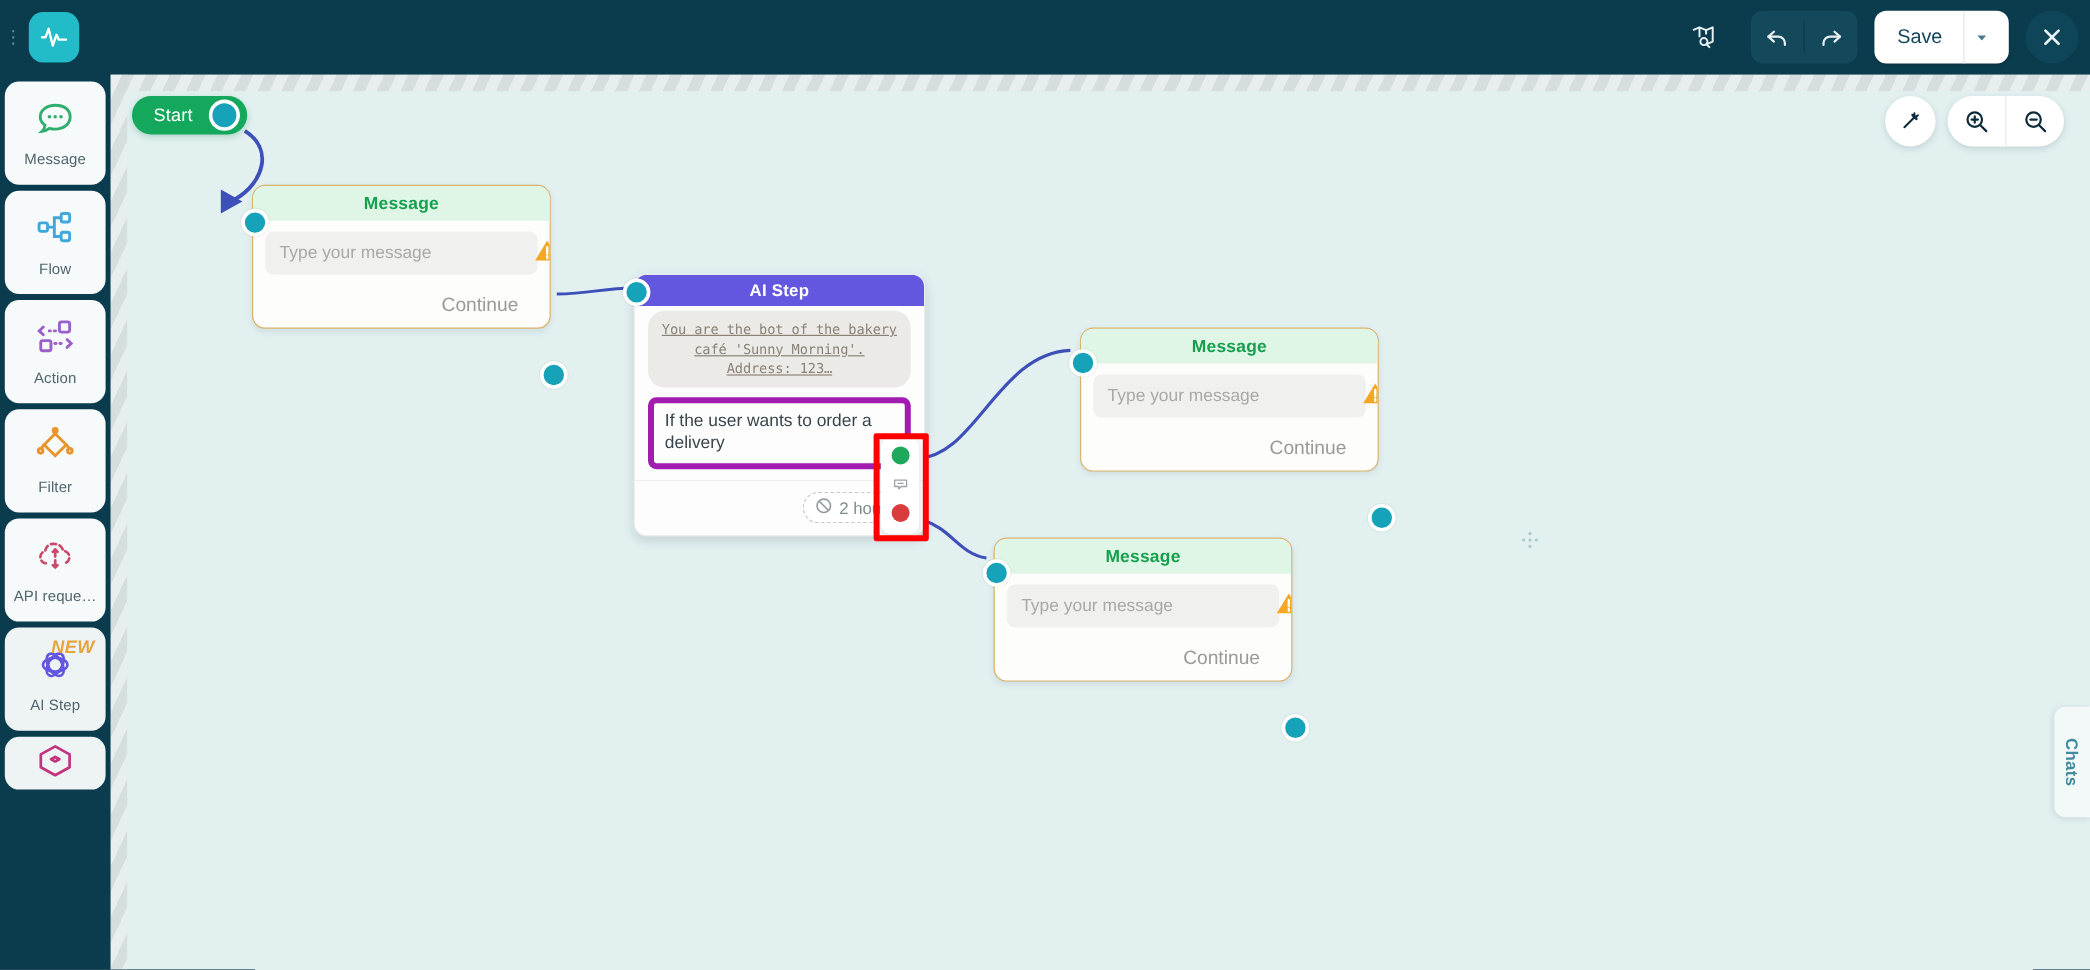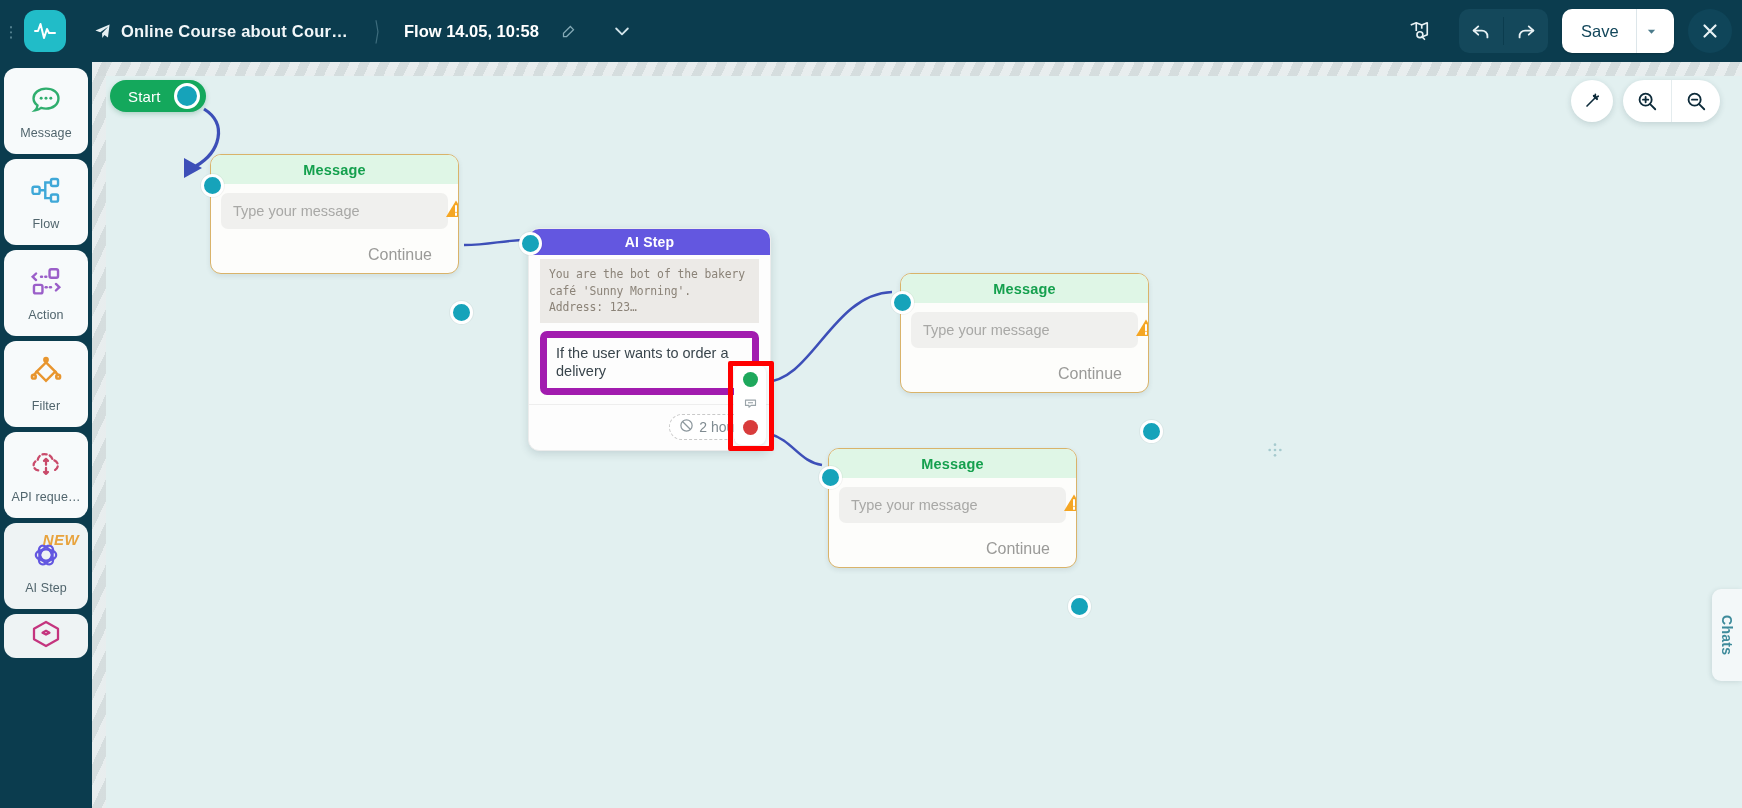--- a/index.html
+++ b/index.html
@@ -165,27 +165,27 @@
   .ai-head {
     height: 26px; background: #6357e0;
     display: flex; align-items: center; justify-content: center;
     color: #ffffff; font-size: 14px; font-weight: bold; letter-spacing: .2px;
   }
   .ai-desc {
     padding: 10px 13px 7px 13px; text-align: center;
     color: #3f4b52; font-size: 15px; line-height: 1.27;
   }
   .ai-prompt {
-    margin: 4px 11px 0 11px; background: #eceae7; border-radius: 0;
-    padding: 7px 9px; 
+    margin: 4px 11px 0 11px; background: #eceae7; border-radius: 14px;
+    padding: 7px 9px; text-align: center;
     font-family: "DejaVu Sans Mono", monospace;
-    font-size: 11.4px; color: #8b8378; line-height: 1.45; letter-spacing: -.1px;
+    font-size: 11.4px; color: #8b8378; line-height: 1.45; letter-spacing: -.1px; text-decoration: underline;
   }
   .ai-cond {
-    margin: 8px 11px 0 11px; border: 7px solid #a21caf; border-radius: 7px;
+    margin: 8px 11px 0 11px; border: 5px solid #a21caf; border-radius: 7px;
     padding: 6px 9px 7px 9px; color: #39454c; font-size: 14.5px; line-height: 1.28;
     min-height: 46px;
   }
   .ai-foot {
     border-top: 1px solid #eeeeee; margin-top: 9px;
     padding: 9px 12px 10px 0; display: flex; justify-content: flex-end;
   }
   .timeout-chip {
     border: 1.4px dashed #c9c9c9; border-radius: 16px;
     padding: 3px 11px 3px 9px; display: flex; align-items: center; gap: 5px;
@@ -256,40 +256,20 @@
   <div class="topbar">
     <div class="dots-handle">
       <span>⋮</span>
     </div>
     <div class="logo">
       <svg width="24" height="24" viewBox="0 0 24 24" fill="none" stroke="#ffffff" stroke-width="2" stroke-linecap="round" stroke-linejoin="round">
         <path d="M2 12h3l2.5-7 3.5 14 3-9 2 4h6"></path>
       </svg>
     </div>
 
-    <div class="bc">
-      <span class="bc-icon">
-        <svg width="17" height="17" viewBox="0 0 24 24" fill="#e5eff2">
-            <path d="M22 2 2 10.5l6.8 2.4L20 5.2l-8.6 9.3.3 6.6 3-4.1 5 3.6z"></path>
-          </svg>
-      </span>
-      <span class="bc-title">Online Course about Cour…</span>
-      <span class="bc-sep">⟩</span>
-      <span class="flow-name">Flow 14.05, 10:58</span>
-      <span class="pencil-icon">
-        <svg width="15" height="15" viewBox="0 0 24 24" fill="none" stroke="#85aab6" stroke-width="2" stroke-linecap="round">
-            <path d="M4 20h5L20 9l-5-5L4 15z"></path>
-          </svg>
-      </span>
-      <span class="chev-down">
-        <svg width="20" height="20" viewBox="0 0 24 24" fill="none" stroke="#d2e4ea" stroke-width="2.2" stroke-linecap="round" stroke-linejoin="round">
-            <polyline points="5 9 12 16 19 9"></polyline>
-          </svg>
-      </span>
-    </div>
 
     <div class="topbar-right">
       <div class="tb-icon-btn">
         <svg width="22" height="22" viewBox="0 0 24 24" fill="none" stroke="#e7f1f4" stroke-width="1.8" stroke-linejoin="round">
           <path d="M3 5.5 9 3l6 2.5L21 3v13l-6 2.5"></path>
           <path d="M9 3v9"></path>
             <path d="M15 5.5v4"></path>
           <circle cx="13" cy="16" r="3.2"></circle>
             <path d="M15.4 18.4 18 21" stroke-linecap="round"></path>
         </svg>

